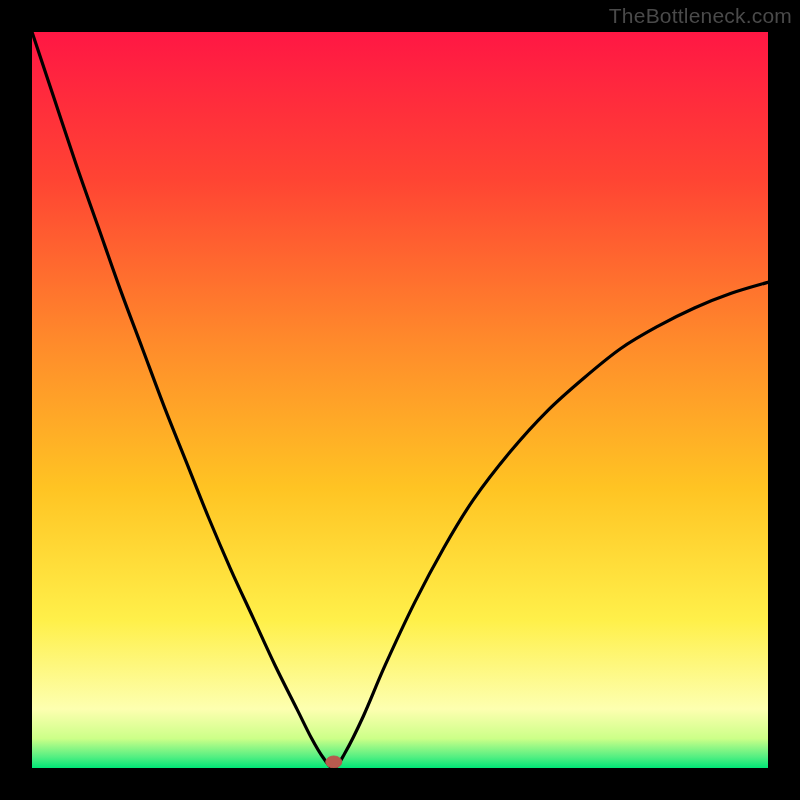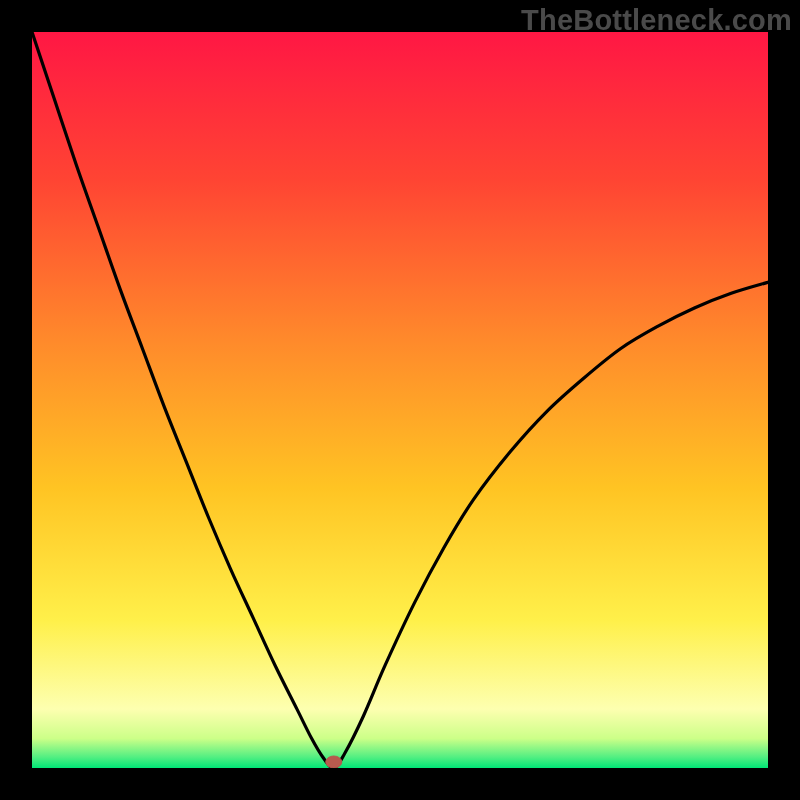--- a/index.html
+++ b/index.html
@@ -15,22 +15,22 @@
     position: relative;
     width: 800px;
     height: 800px;
     background: #000;
   }
   .watermark {
     position: absolute;
     top: 4px;
     right: 8px;
     color: #4a4a4a;
-    font-size: 29px;
-    font-weight: 700;
+    font-size: 21px;
+    font-weight: 400;
     letter-spacing: 0.2px;
     z-index: 10;
   }
   .plot-area {
     position: absolute;
     left: 32px;
     top: 32px;
     width: 736px;
     height: 736px;
     overflow: hidden;

